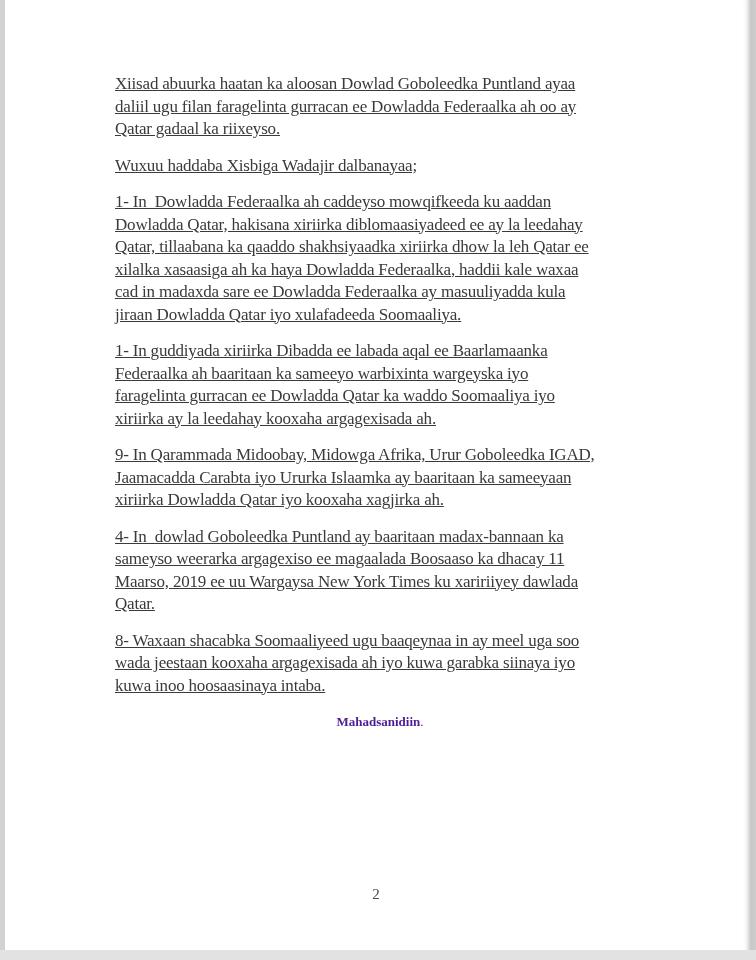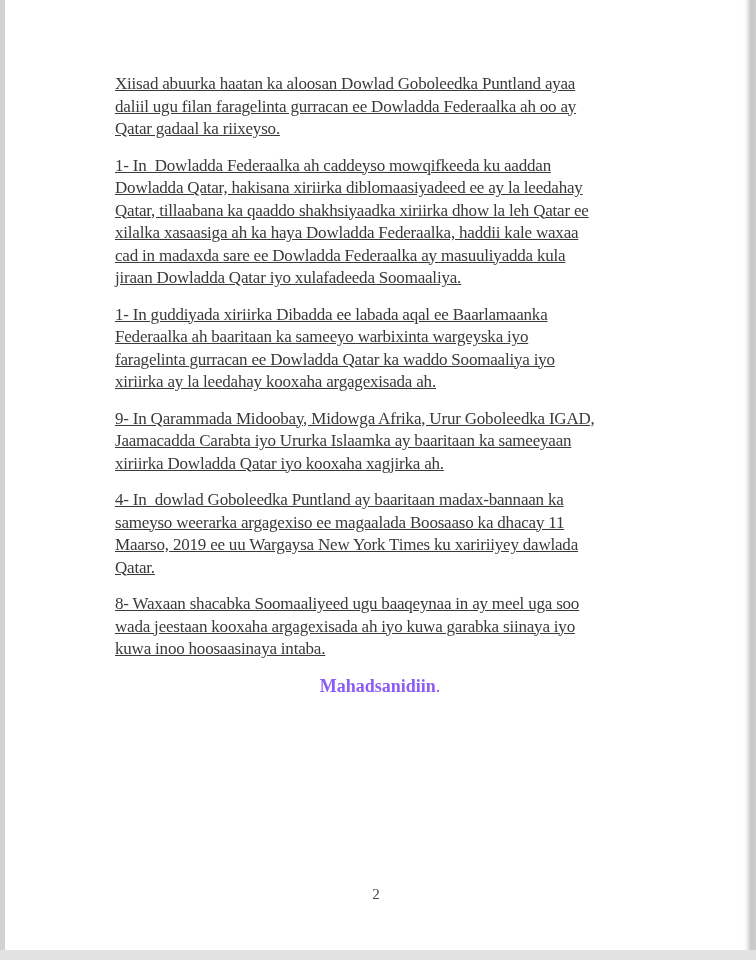--- a/index.html
+++ b/index.html
@@ -51,23 +51,23 @@
     white-space: pre;
     font-size: 17px;
     line-height: 22.5px;
     letter-spacing: -0.2px;
     color: #3a3a3a;
     text-decoration: underline;
   }
   .closing {
     margin: 0;
     text-align: center;
-    font-size: 18px;
+    font-size: 13px;
     line-height: 22.5px;
-    color: #8b5cf6;
+    color: #4c1d95;
   }
   .closing .word { font-weight: bold; }
   .page-number {
     position: absolute;
     left: 0; right: 0;
     top: 886px;
     text-align: center;
     font-size: 15px;
     color: #4a4a4a;
   }
@@ -77,20 +77,21 @@
 
 <div class="edge edge-left"></div>
 <div class="edge edge-right"></div>
 <div class="edge edge-bottom"></div>
 
 <div class="page">
   <div class="content">
     <p class="doc-par">Xiisad abuurka haatan ka aloosan Dowlad Goboleedka Puntland ayaa
 daliil ugu filan faragelinta gurracan ee Dowladda Federaalka ah oo ay
 Qatar gadaal ka riixeyso.</p>
+    <p class="doc-par">Wuxuu haddaba Xisbiga Wadajir dalbanayaa;</p>
     <p class="doc-par">1- In  Dowladda Federaalka ah caddeyso mowqifkeeda ku aaddan
 Dowladda Qatar, hakisana xiriirka diblomaasiyadeed ee ay la leedahay
 Qatar, tillaabana ka qaaddo shakhsiyaadka xiriirka dhow la leh Qatar ee
 xilalka xasaasiga ah ka haya Dowladda Federaalka, haddii kale waxaa
 cad in madaxda sare ee Dowladda Federaalka ay masuuliyadda kula
 jiraan Dowladda Qatar iyo xulafadeeda Soomaaliya.</p>
     <p class="doc-par">1- In guddiyada xiriirka Dibadda ee labada aqal ee Baarlamaanka
 Federaalka ah baaritaan ka sameeyo warbixinta wargeyska iyo
 faragelinta gurracan ee Dowladda Qatar ka waddo Soomaaliya iyo
 xiriirka ay la leedahay kooxaha argagexisada ah.</p>

